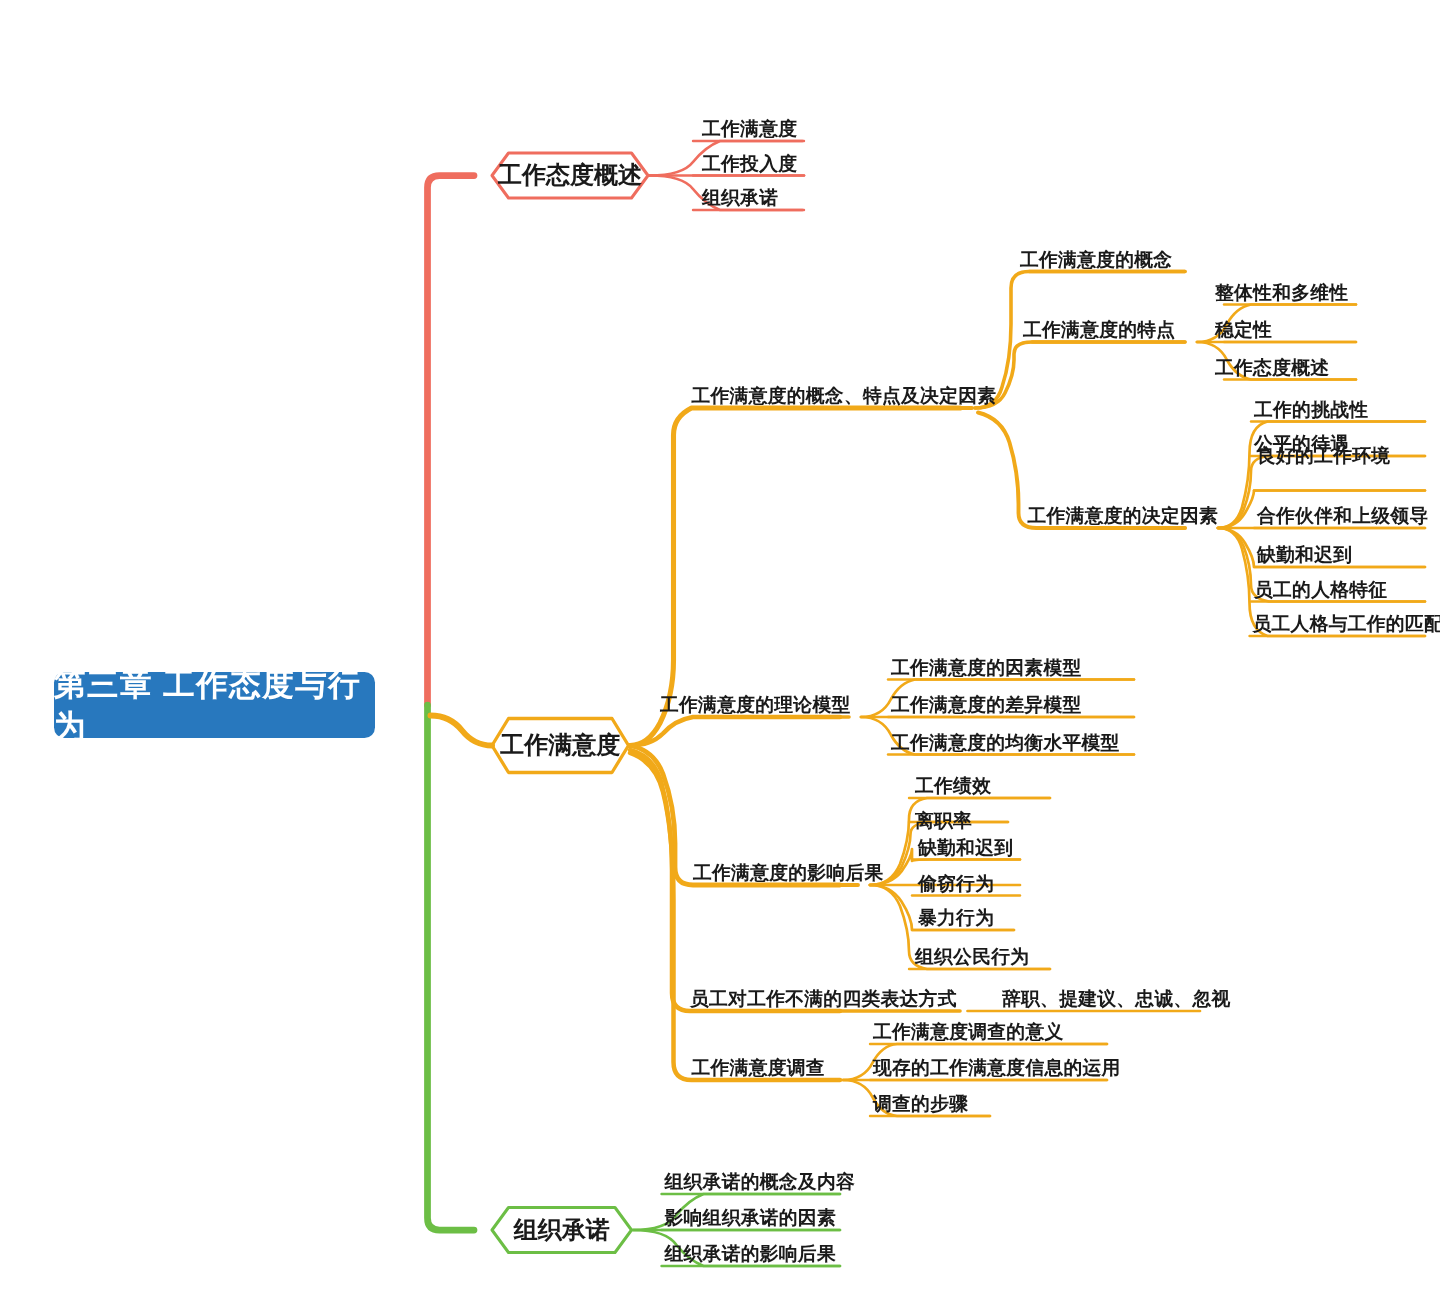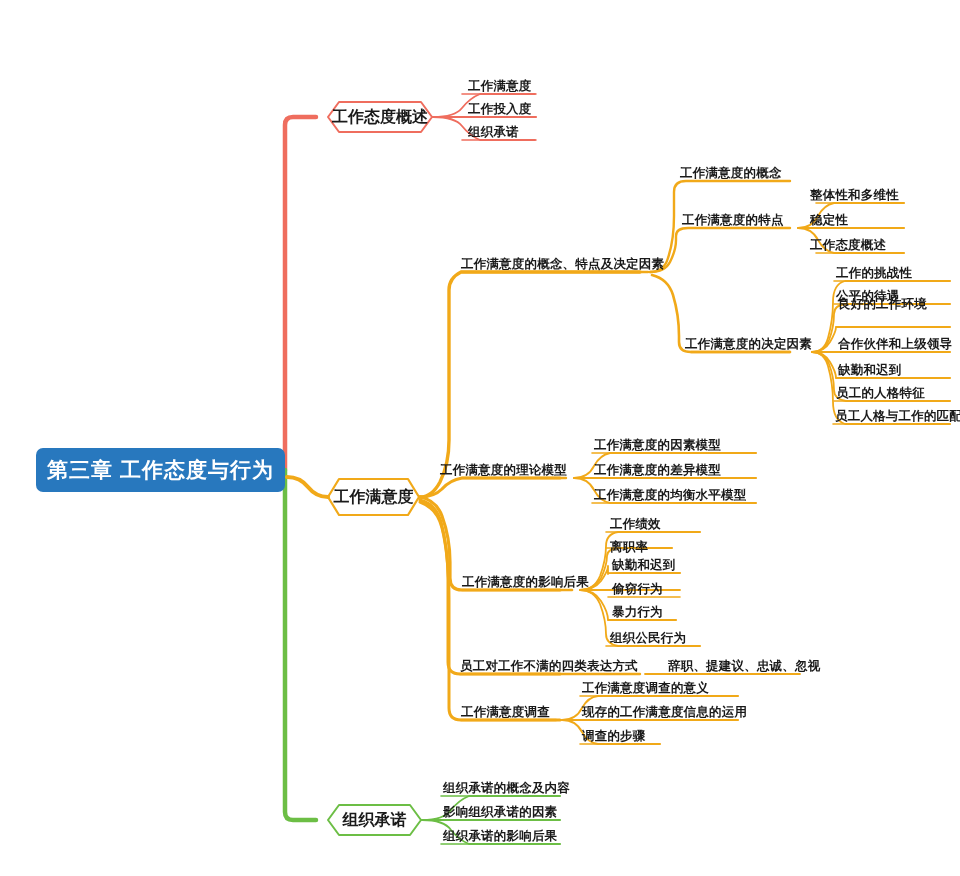--- a/index.html
+++ b/index.html
@@ -129,21 +129,21 @@
 
       <path d="M562,720 Q576,720 582,708 Q588,697 598,696 L738,696" stroke-width="1.8"></path>
       <path d="M562,720 L738,720" stroke-width="1.8"></path>
       <path d="M562,720 Q576,720 582,732 Q588,743 598,744 L660,744" stroke-width="1.8"></path>
       <path d="M580,696 L738,696" stroke-width="1.6"></path>
       <path d="M580,720 L738,720" stroke-width="1.6"></path>
       <path d="M580,744 L660,744" stroke-width="1.6"></path>
     </g>
   </svg>
 
-  <div class="root-box" style="left:36px;top:448px;width:249px;height:44px;">第三章 工作态度与行为</div>
+  <div class="root-box" style="left:36px;top:448px;width:214px;height:44px;">第三章 工作态度与行为</div>
 
   <div class="hexlabel" style="left:328px;top:102px;width:104px;height:30px;">工作态度概述</div>
   <div class="node leaf" style="left:468px;top:80px;">工作满意度</div>
   <div class="node leaf" style="left:468px;top:103px;">工作投入度</div>
   <div class="node leaf" style="left:468px;top:126px;">组织承诺</div>
 
   <div class="hexlabel" style="left:328px;top:482px;width:91px;height:30px;">工作满意度</div>
 
   <div class="node mid" style="left:461px;top:258px;">工作满意度的概念、特点及决定因素</div>
   <div class="node leaf" style="left:680px;top:167px;">工作满意度的概念</div>

